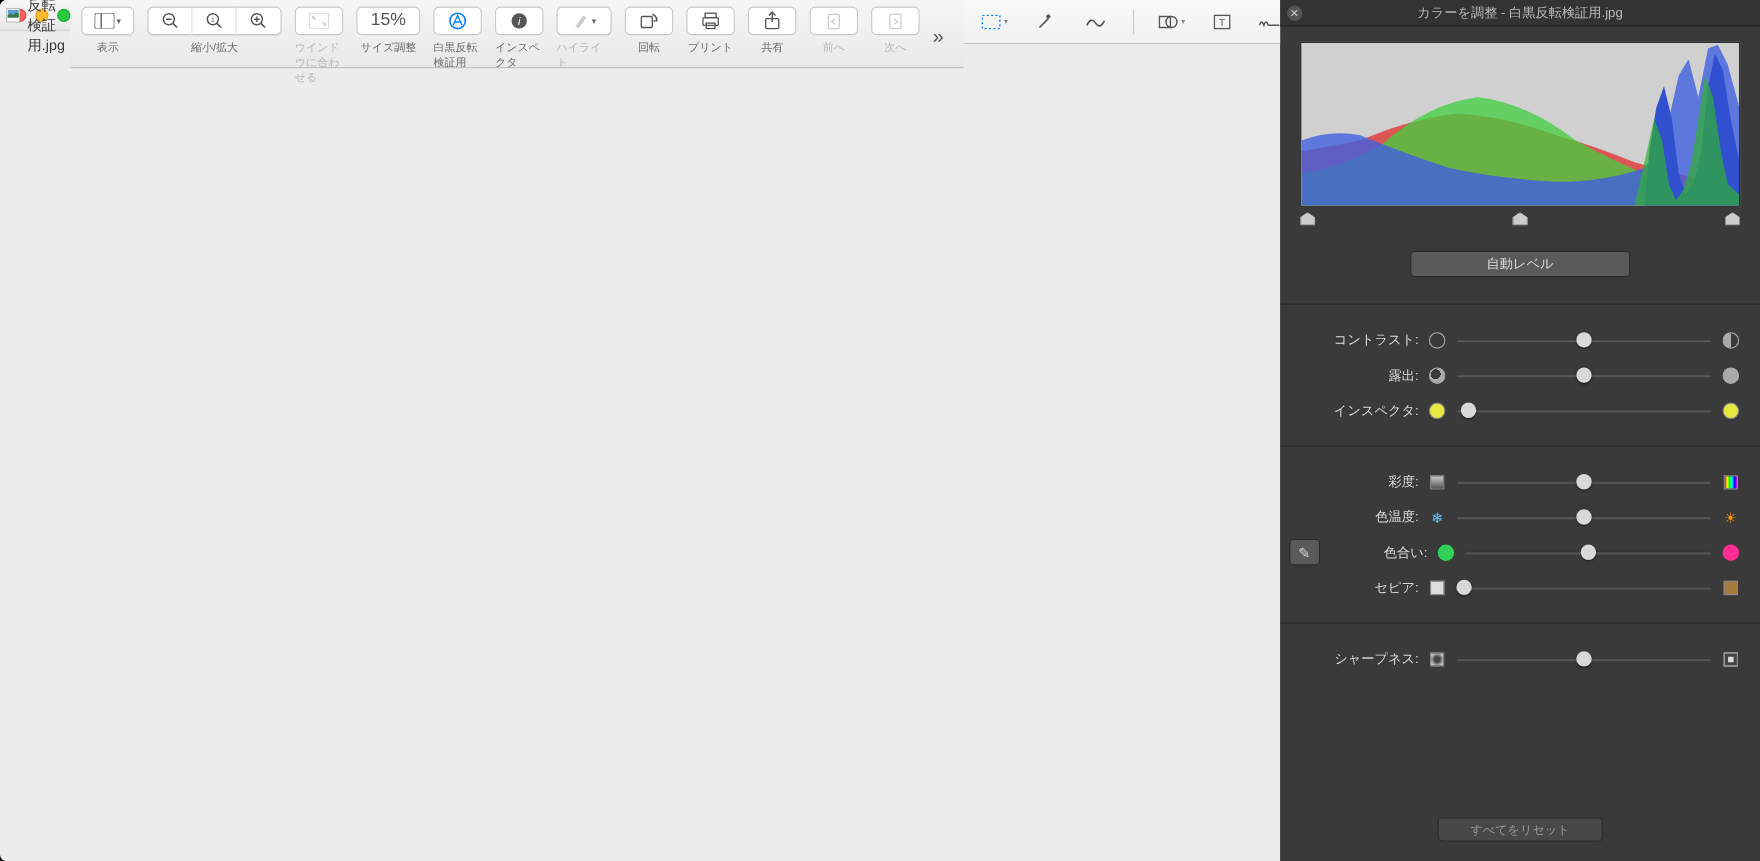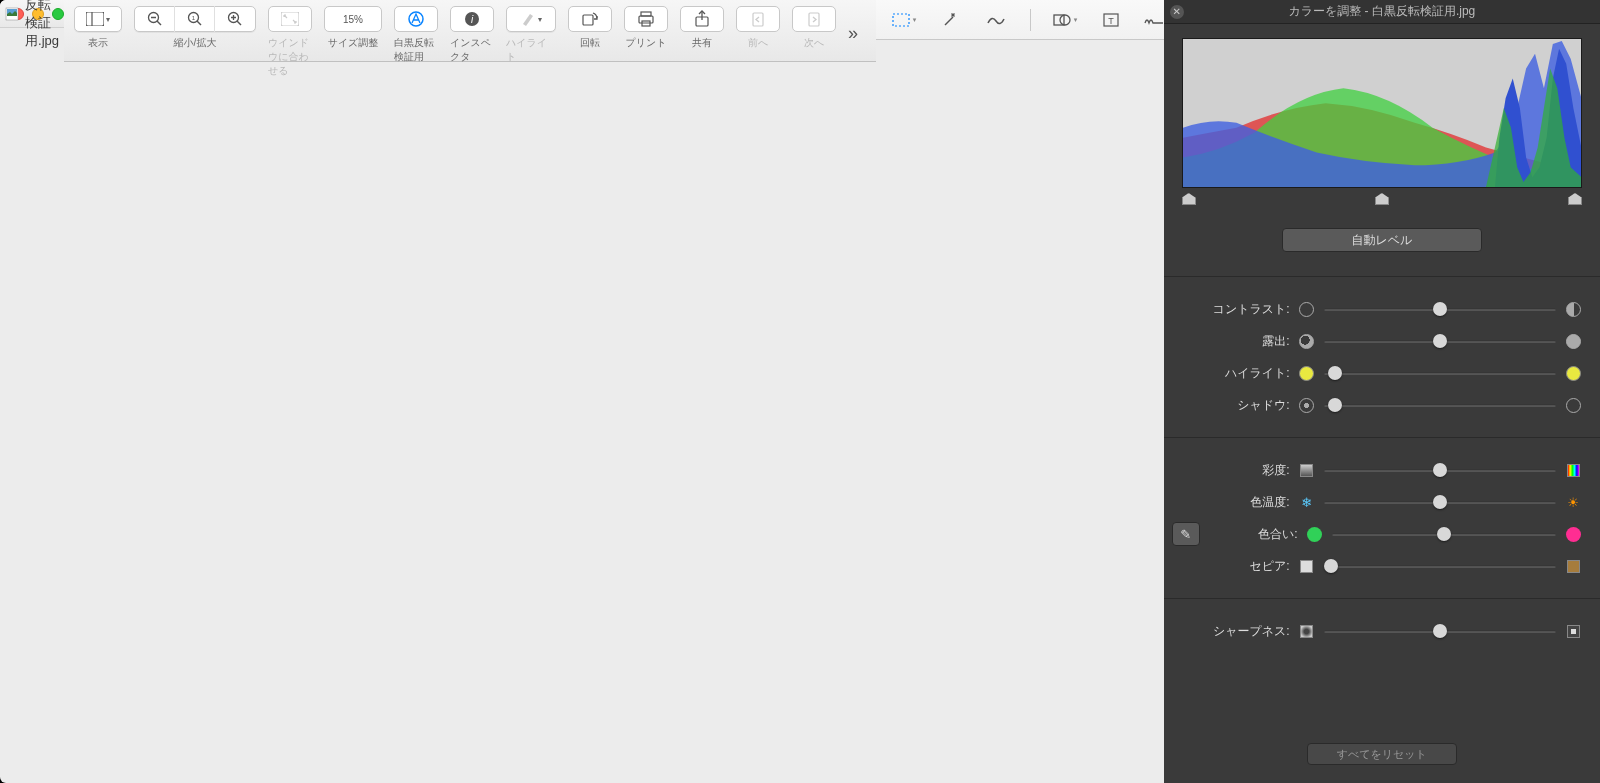--- a/index.html
+++ b/index.html
@@ -14,21 +14,21 @@
 .title{position:absolute;left:50%;transform:translateX(-50%);font-size:13px;color:#3a3a3a;display:flex;align-items:center;gap:6px}
 .title-icon{width:14px;height:14px;display:inline-flex}
 .toolbar{height:62px;background:linear-gradient(#f6f6f6,#e8e8e8);border-bottom:1px solid #c0c0c0;display:flex;align-items:flex-start;padding:6px 10px 0;gap:12px}
 .tgroup{display:flex;flex-direction:column;align-items:center;gap:4px}
 .tgroup .lbl{font-size:10px;color:#6a6a6a}
 .tgroup.dis .lbl{color:#b8b8b8}
 .btngrp{display:flex;background:#fff;border:1px solid #c8c8c8;border-radius:5px;height:26px;align-items:center;box-shadow:0 1px 0 rgba(0,0,0,.05)}
 .btn{width:40px;height:26px;display:flex;align-items:center;justify-content:center;border-right:1px solid #e0e0e0;font-size:14px;color:#555}
 .btn:last-child{border-right:none}
 .btn.solo{border:1px solid #c8c8c8;border-radius:5px;background:#fff;width:44px}
-.btn.wide{width:58px;font-size:10px}
+.btn.wide{width:58px;font-size:16px}
 .btn.dis{color:#ccc}
 .btn.sel{color:#0a84ff}
 .btn .arr{font-size:8px;margin-left:2px;color:#666}
 .overflow{margin-left:auto;align-self:center;font-size:18px;color:#555;padding-right:8px}
 .markup-bar{height:40px;background:linear-gradient(#f9f9f9,#f1f1f1);border-bottom:1px solid #c8c8c8;display:flex;align-items:center;padding:0 14px;gap:18px}
 .mbtn{width:28px;height:26px;display:flex;align-items:center;justify-content:center;color:#555;font-size:15px}
 .mbtn .arr{font-size:7px;margin-left:3px;color:#888}
 .sep{width:1px;height:22px;background:#c8c8c8;margin:0 2px}
 .canvas{flex:1;background:linear-gradient(180deg,#c8cfd0 0%,#d0d4d2 12%,#dbd9d5 25%,#b8a89a 40%,#9a7455 50%,#d17830 58%,#e8a030 65%,#f0c040 72%,#d89520 78%,#8a5020 84%,#6a4a30 92%,#4a3020 100%);position:relative;overflow:hidden}
 .mountain{position:absolute;left:0;right:0;top:10%;height:50%}
@@ -363,43 +363,30 @@
         </span>
       <div class="slider">
           <div class="strack"></div>
           <div class="sthumb" style="left:50%"></div>
         </div>
       <span class="sicon">
           <span class="circ" style="border:1.5px solid #aaa;background:#aaa"></span>
         </span>
     </div>
     <div class="srow">
-      <span class="slabel">ハイライト:</span>
+      <span class="slabel">インスペクタ:</span>
       <span class="sicon">
           <span class="circ" style="background:#e8e840;border:1px solid #888"></span>
         </span>
       <div class="slider">
           <div class="strack"></div>
           <div class="sthumb" style="left:5%"></div>
         </div>
       <span class="sicon">
           <span class="circ" style="background:#e8e840;border:1px solid #888"></span>
-        </span>
-    </div>
-    <div class="srow">
-      <span class="slabel">シャドウ:</span>
-      <span class="sicon">
-          <span class="circ" style="border:1.5px solid #aaa;background:radial-gradient(circle,#aaa 25%,transparent 26%)"></span>
-        </span>
-      <div class="slider">
-          <div class="strack"></div>
-          <div class="sthumb" style="left:5%"></div>
-        </div>
-      <span class="sicon">
-          <span class="circ" style="border:1.5px solid #aaa"></span>
         </span>
     </div>
   </div>
 
   <div class="divider"></div>
 
   <div class="sliders" style="position:relative">
     <div class="srow">
       <span class="slabel">彩度:</span>
       <span class="sicon">

